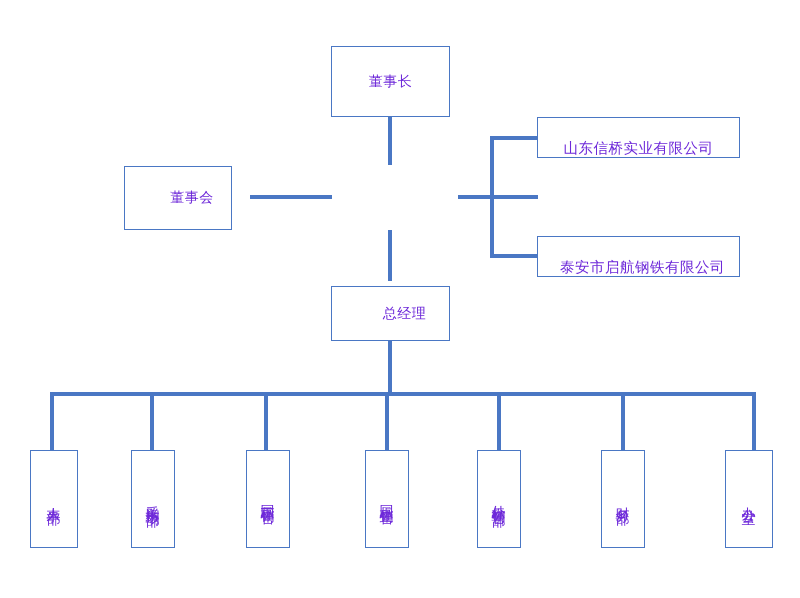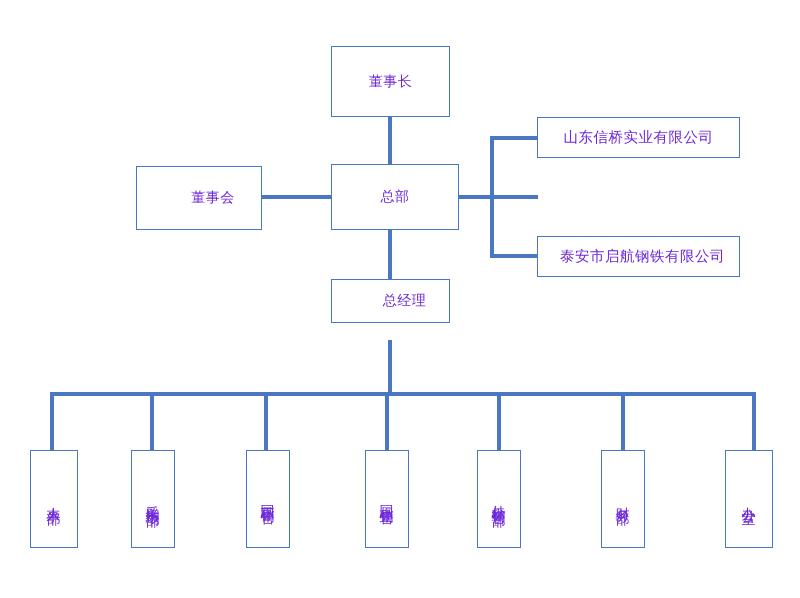--- a/index.html
+++ b/index.html
@@ -62,20 +62,21 @@
   }
   .node.vertical .node-label {
     writing-mode: vertical-rl;
     text-orientation: upright;
     letter-spacing: 2px;
     line-height: 1;
     white-space: nowrap;
   }
   .subsidiary {
     font-size: 14.5px;
+    align-items: flex-end;
   }
 </style>
 </head>
 <body>
 
 <div id="chart-canvas">
 
   <div class="connector-layer">
 
     <div class="connector" style="left:388px; top:117px; width:4px; height:48px;"></div>
@@ -104,29 +105,26 @@
     <div class="connector" style="left:385px; top:392px; width:4px; height:58px;"></div>
     <div class="connector" style="left:497px; top:392px; width:4px; height:58px;"></div>
     <div class="connector" style="left:621px; top:392px; width:4px; height:58px;"></div>
     <div class="connector" style="left:752px; top:392px; width:4px; height:58px;"></div>
   </div>
 
   <div class="node horizontal" style="left:331px; top:46px; width:119px; height:71px;">
     <span class="node-label">董事长</span>
   </div>
 
-  <div class="node horizontal" style="left:136px; top:166px; width:126px; height:64px;padding-left:28px;">
+  <div class="node horizontal" style="left:124px; top:166px; width:108px; height:64px;padding-left:28px;">
     <span class="node-label">董事会</span>
   </div>
 
-  <div class="node horizontal" style="left:331px; top:164px; width:128px; height:66px;">
-    <span class="node-label">总部</span>
-  </div>
 
-  <div class="node horizontal" style="left:331px; top:279px; width:119px; height:44px;padding-left:28px;">
+  <div class="node horizontal" style="left:331px; top:286px; width:119px; height:55px;padding-left:28px;">
     <span class="node-label">总经理</span>
   </div>
 
   <div class="node horizontal subsidiary" style="left:537px; top:117px; width:203px; height:41px;">
     <span class="node-label">山东信桥实业有限公司</span>
   </div>
 
 
   <div class="node horizontal subsidiary" style="left:537px; top:236px; width:203px; height:41px;padding-left:8px;">
     <span class="node-label">泰安市启航钢铁有限公司</span>

